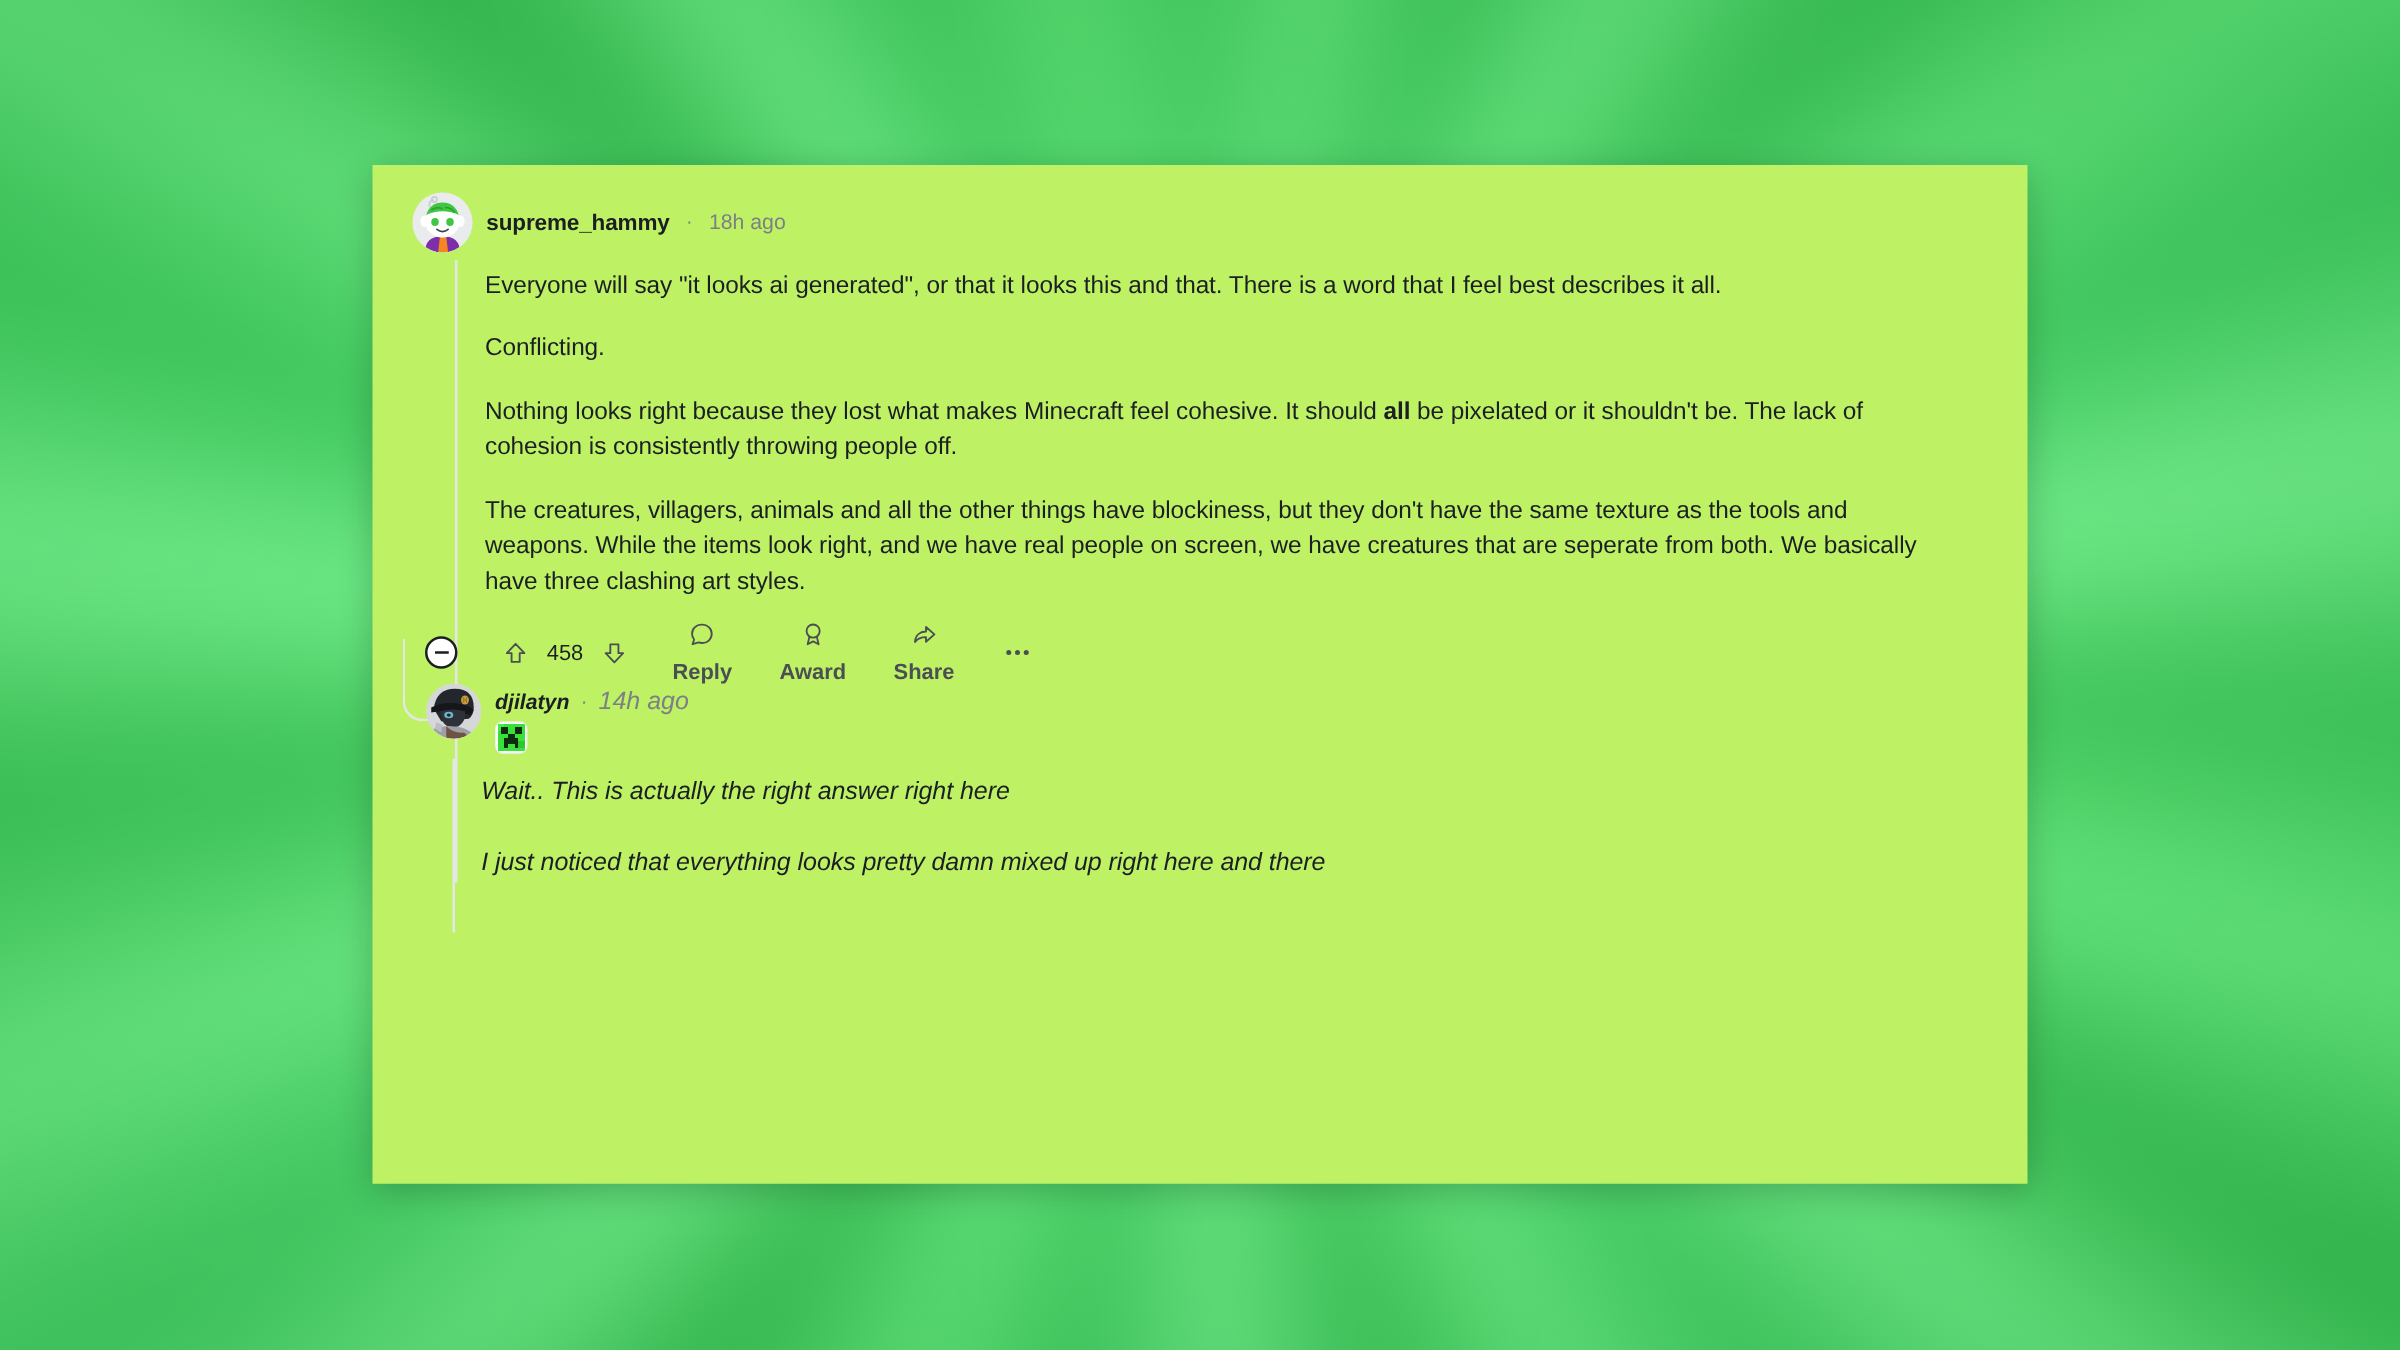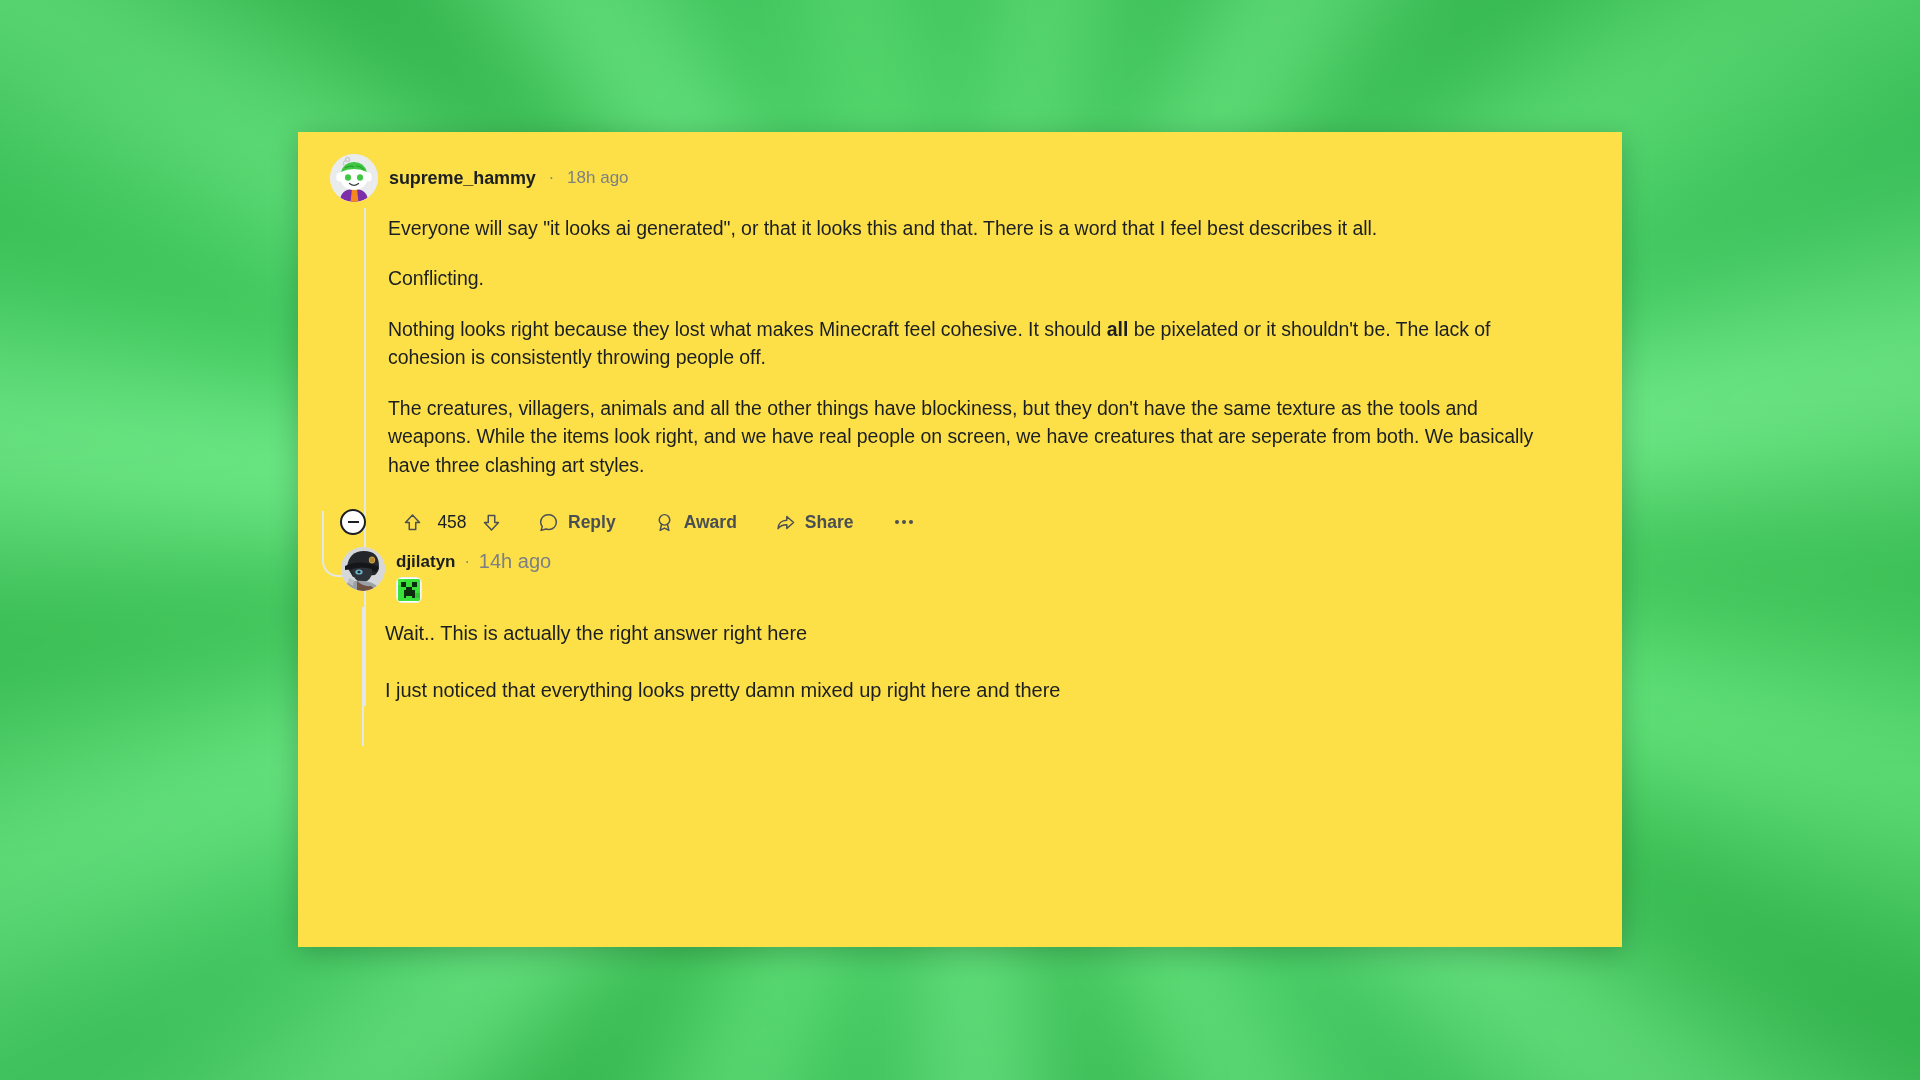--- a/index.html
+++ b/index.html
@@ -48,21 +48,21 @@
                 rgba(20,120,45,0.16) 100%);
   }
 
   
   #card {
     position: absolute;
     left: 298px;
     top: 132px;
     width: 1324px;
     height: 815px;
-    background: #fde047;
+    background: #bef264;
     box-shadow: 0 6px 26px rgba(0,0,0,0.22);
     overflow: hidden;
   }
 
   .comment-root {
     position: relative;
     padding: 22px 0 0 0;
   }
 
   
@@ -157,34 +157,35 @@
   .act svg { display: block; }
   .vote-count {
     font-size: 17.5px;
     font-weight: 400;
     color: #1b1f23;
     margin: 0 4px;
     min-width: 34px;
     text-align: center;
   }
   .act.icon-only { padding: 4px 8px; }
-  .gap-l { margin-left: 18px; }
+  .gap-l { margin-left: 18px; flex-direction: column; }
   .more-dots {
     display: flex; align-items: center; gap: 3px;
     margin-left: 22px; padding: 8px 10px; cursor: pointer;
   }
   .more-dots span {
     width: 4px; height: 4px; border-radius: 50%; background: #4a4f54;
   }
 
   
   .reply {
     position: relative;
     margin-top: 4px;
     padding-left: 42px;
+    font-style: italic;
   }
   .reply-curve {
     position: absolute;
     left: 24px;
     top: -36px;
     width: 38px;
     height: 66px;
     border-left: 2px solid #e4e6e7;
     border-bottom: 2px solid #e4e6e7;
     border-bottom-left-radius: 16px;

